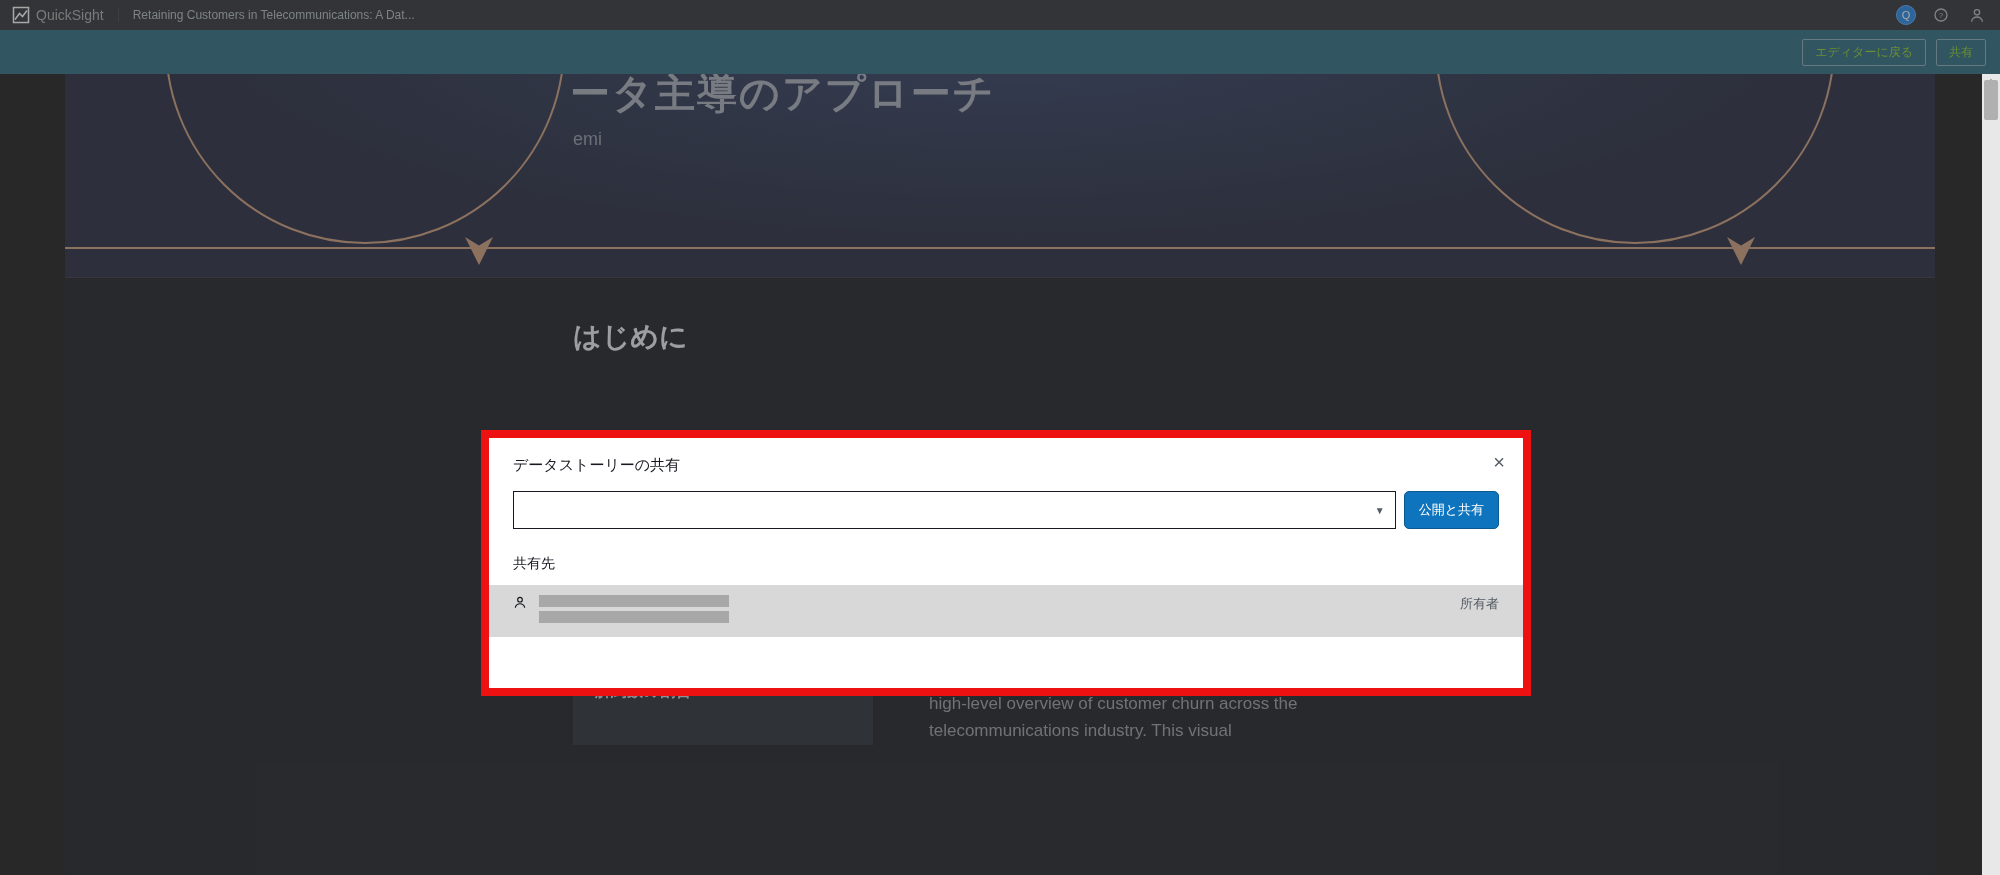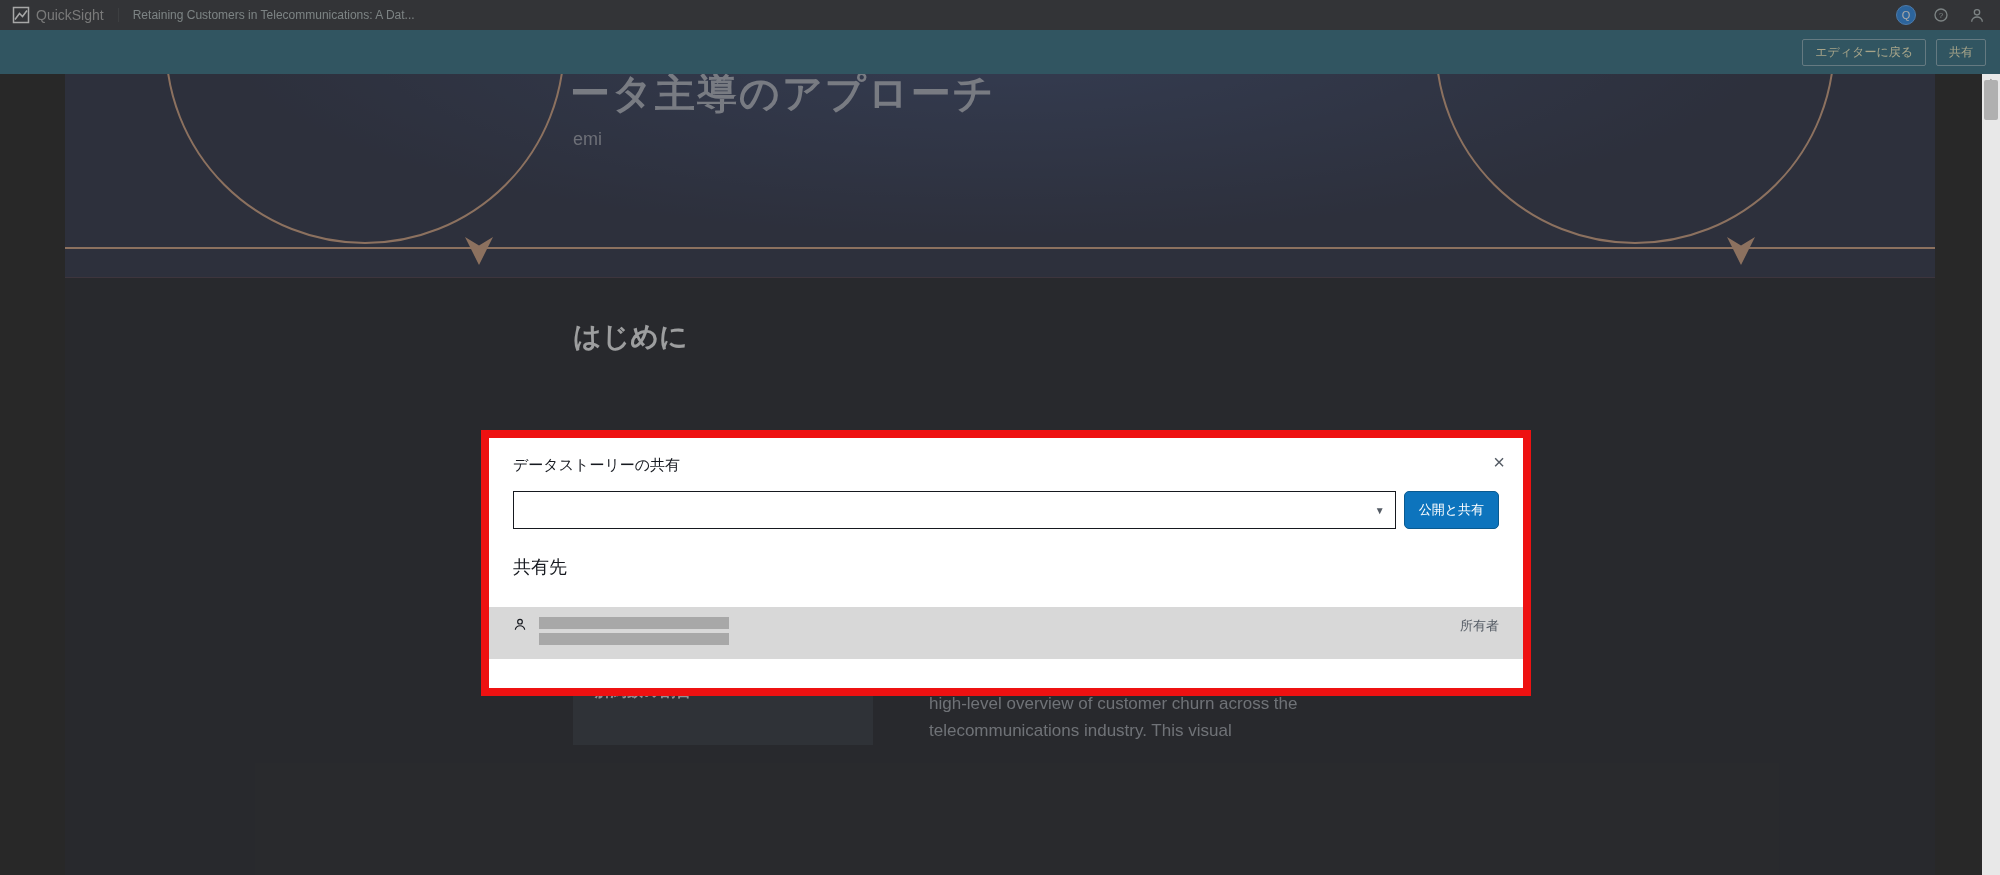--- a/index.html
+++ b/index.html
@@ -91,21 +91,21 @@
 }
 .secondary-bar {
   background: #125a73;
 }
 .secondary-bar {
   background: #125a73;
   background-color: #125a73;
 }
 .sec-btn {
   border: 1px solid #7aa5b3;
-  color: #fef9c3;
+  color: #84cc16;
   background: transparent;
   padding: 4px 12px;
   font-size: 12px;
   cursor: pointer;
   border-radius: 2px;
 }
 
 
 .viewport {
   position: absolute;
@@ -317,23 +317,23 @@
   background: #0f72b0;
   background: #0d74bd;
   color: #fff;
   border: 1px solid #0a5a90;
   padding: 0 14px;
   font-size: 13px;
   cursor: pointer;
   border-radius: 5px;
 }
 .share-label {
-  font-size: 18px;
+  font-size: 14px;
   color: #16191f;
-  margin-bottom: 28px;
+  margin-bottom: 12px;
 }
 .share-row {
   background: #d8d8d8;
   margin: 0 -24px;
   padding: 10px 24px 14px;
   display: flex;
   align-items: flex-start;
   gap: 12px;
 }
 .person-icon {

